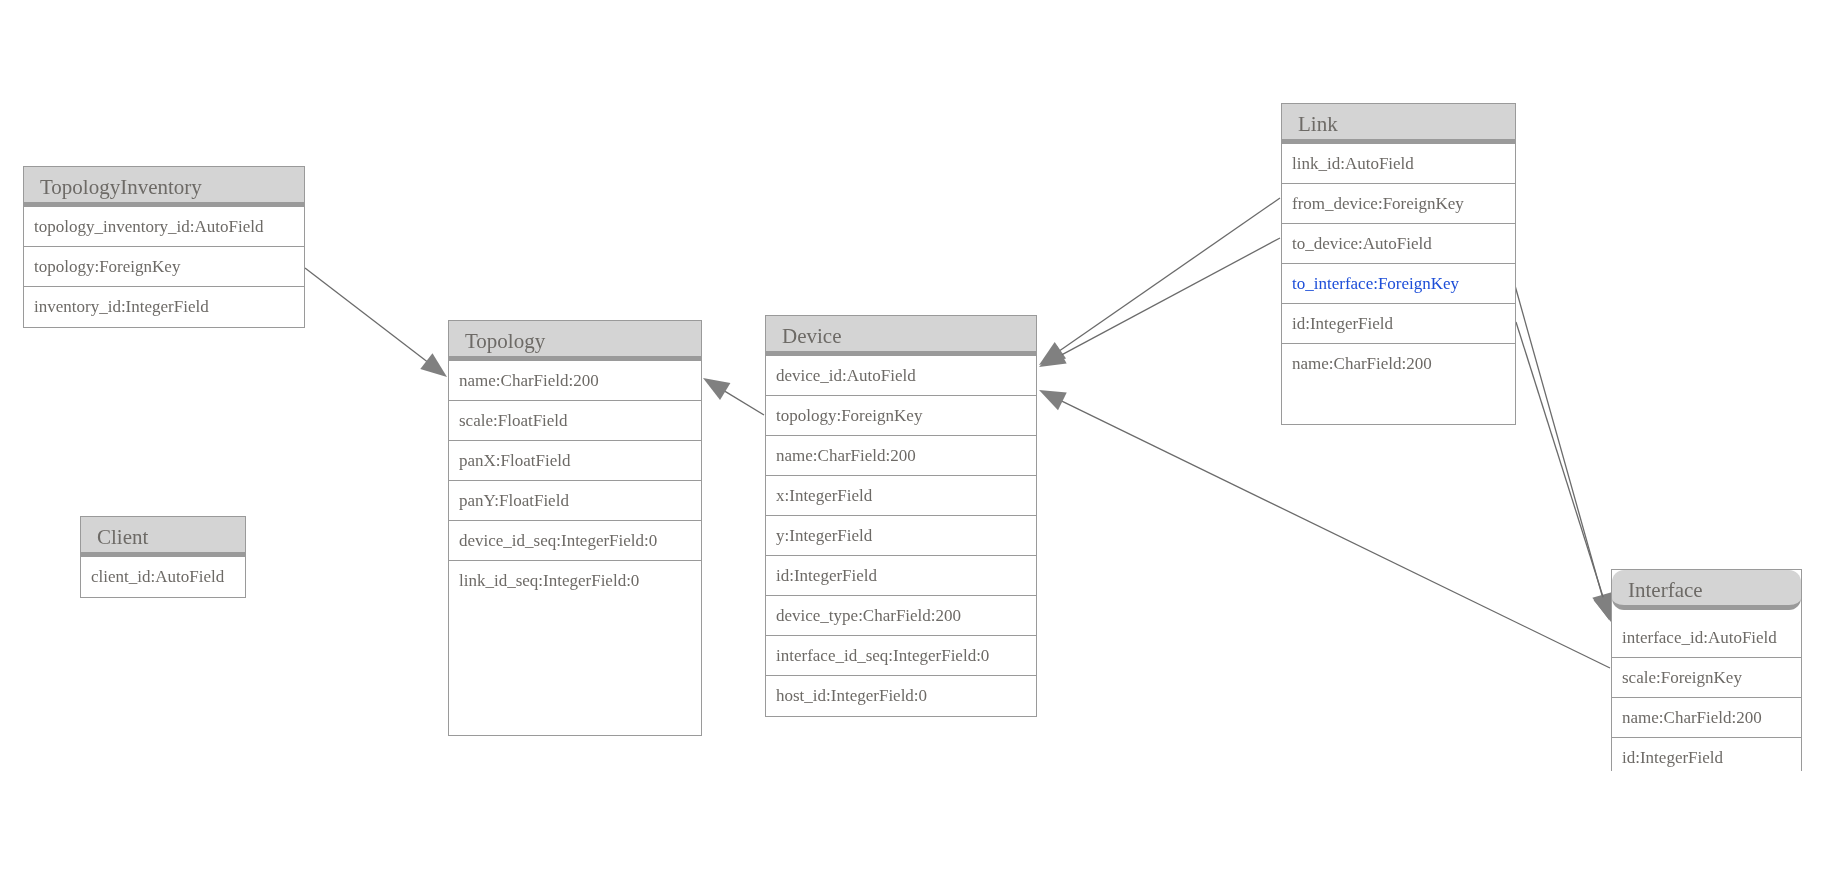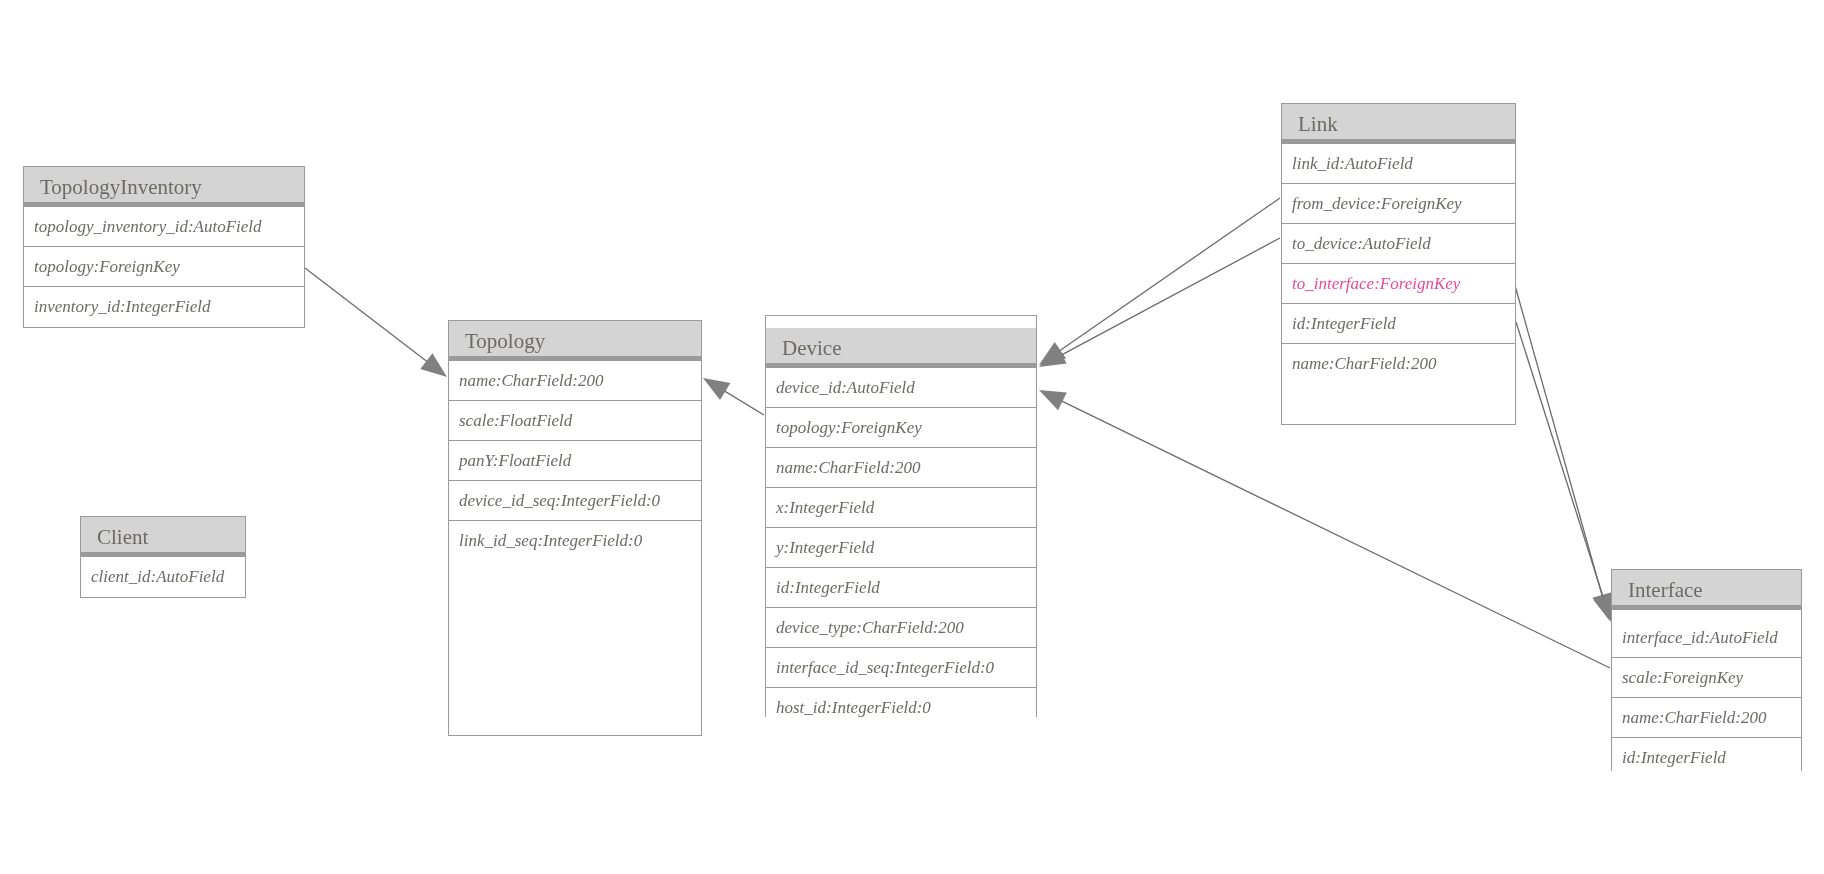--- a/index.html
+++ b/index.html
@@ -47,21 +47,20 @@
     box-sizing: border-box;
     border-bottom: 1px solid #9a9a9a;
     color: #6d6a66;
     font-size: 17px;
     line-height: 40px;
     height: 40px;
     padding: 0 12px 0 10px;
     white-space: nowrap;
     overflow: hidden;
     background: #ffffff;
-    font-style: italic;
   }
   .entity-field.last {
     border-bottom: none;
   }
 </style>
 </head>
 <body>
 
 <div id="canvas">
 
@@ -100,51 +99,52 @@
       <div class="entity" style="left: 23px; top: 166px; width: 282px; height: 162px; border-color: rgb(154, 154, 154);">
         <div class="entity-header" style="background: rgb(212, 212, 212); border-bottom-color: rgb(154, 154, 154); color: rgb(109, 106, 102);">TopologyInventory</div>
         <div class="entity-field" style="border-bottom-color: rgb(154, 154, 154); color: rgb(109, 106, 102);">topology_inventory_id:AutoField</div>
         <div class="entity-field" style="border-bottom-color: rgb(154, 154, 154); color: rgb(109, 106, 102);">topology:ForeignKey</div>
         <div class="entity-field last" style="border-bottom-color: rgb(154, 154, 154); color: rgb(109, 106, 102);">inventory_id:IntegerField</div>
       </div>
       <div class="entity" style="left: 448px; top: 320px; width: 254px; height: 416px; border-color: rgb(154, 154, 154);">
         <div class="entity-header" style="background: rgb(212, 212, 212); border-bottom-color: rgb(154, 154, 154); color: rgb(109, 106, 102);">Topology</div>
         <div class="entity-field" style="border-bottom-color: rgb(154, 154, 154); color: rgb(109, 106, 102);">name:CharField:200</div>
         <div class="entity-field" style="border-bottom-color: rgb(154, 154, 154); color: rgb(109, 106, 102);">scale:FloatField</div>
+        <div class="entity-field" style="border-bottom-color: rgb(154, 154, 154); color: rgb(109, 106, 102);">panX:FloatField</div>
         <div class="entity-field" style="border-bottom-color: rgb(154, 154, 154); color: rgb(109, 106, 102);">panY:FloatField</div>
         <div class="entity-field" style="border-bottom-color: rgb(154, 154, 154); color: rgb(109, 106, 102);">device_id_seq:IntegerField:0</div>
         <div class="entity-field last" style="border-bottom-color: rgb(154, 154, 154); color: rgb(109, 106, 102);">link_id_seq:IntegerField:0</div>
       </div>
       <div class="entity" style="left: 80px; top: 516px; width: 166px; height: 82px; border-color: rgb(154, 154, 154);">
         <div class="entity-header" style="background: rgb(212, 212, 212); border-bottom-color: rgb(154, 154, 154); color: rgb(109, 106, 102);">Client</div>
         <div class="entity-field last" style="border-bottom-color: rgb(154, 154, 154); color: rgb(109, 106, 102);">client_id:AutoField</div>
       </div>
       <div class="entity" style="left: 765px; top: 315px; width: 272px; height: 402px; border-color: rgb(154, 154, 154);">
-        <div class="entity-header" style="background: rgb(212, 212, 212); border-bottom-color: rgb(154, 154, 154); color: rgb(109, 106, 102); margin-top: 12px;">Device</div>
+        <div class="entity-header" style="background: rgb(212, 212, 212); border-bottom-color: rgb(154, 154, 154); color: rgb(109, 106, 102);">Device</div>
         <div class="entity-field" style="border-bottom-color: rgb(154, 154, 154); color: rgb(109, 106, 102);">device_id:AutoField</div>
         <div class="entity-field" style="border-bottom-color: rgb(154, 154, 154); color: rgb(109, 106, 102);">topology:ForeignKey</div>
         <div class="entity-field" style="border-bottom-color: rgb(154, 154, 154); color: rgb(109, 106, 102);">name:CharField:200</div>
         <div class="entity-field" style="border-bottom-color: rgb(154, 154, 154); color: rgb(109, 106, 102);">x:IntegerField</div>
         <div class="entity-field" style="border-bottom-color: rgb(154, 154, 154); color: rgb(109, 106, 102);">y:IntegerField</div>
         <div class="entity-field" style="border-bottom-color: rgb(154, 154, 154); color: rgb(109, 106, 102);">id:IntegerField</div>
         <div class="entity-field" style="border-bottom-color: rgb(154, 154, 154); color: rgb(109, 106, 102);">device_type:CharField:200</div>
         <div class="entity-field" style="border-bottom-color: rgb(154, 154, 154); color: rgb(109, 106, 102);">interface_id_seq:IntegerField:0</div>
         <div class="entity-field last" style="border-bottom-color: rgb(154, 154, 154); color: rgb(109, 106, 102);">host_id:IntegerField:0</div>
       </div>
       <div class="entity" style="left: 1281px; top: 103px; width: 235px; height: 322px; border-color: rgb(154, 154, 154);">
         <div class="entity-header" style="background: rgb(212, 212, 212); border-bottom-color: rgb(154, 154, 154); color: rgb(109, 106, 102);">Link</div>
         <div class="entity-field" style="border-bottom-color: rgb(154, 154, 154); color: rgb(109, 106, 102);">link_id:AutoField</div>
         <div class="entity-field" style="border-bottom-color: rgb(154, 154, 154); color: rgb(109, 106, 102);">from_device:ForeignKey</div>
         <div class="entity-field" style="border-bottom-color: rgb(154, 154, 154); color: rgb(109, 106, 102);">to_device:AutoField</div>
-        <div class="entity-field" style="border-bottom-color: rgb(154, 154, 154); color: #ec4899;">to_interface:ForeignKey</div>
+        <div class="entity-field" style="border-bottom-color: rgb(154, 154, 154); color: #1d4ed8;">to_interface:ForeignKey</div>
         <div class="entity-field" style="border-bottom-color: rgb(154, 154, 154); color: rgb(109, 106, 102);">id:IntegerField</div>
         <div class="entity-field last" style="border-bottom-color: rgb(154, 154, 154); color: rgb(109, 106, 102);">name:CharField:200</div>
       </div>
       <div class="entity" style="left: 1611px; top: 569px; width: 191px; height: 202px; border-color: rgb(154, 154, 154);">
-        <div class="entity-header" style="background: rgb(212, 212, 212); border-bottom-color: rgb(154, 154, 154); color: rgb(109, 106, 102);">Interface</div>
+        <div class="entity-header" style="background: rgb(212, 212, 212); border-bottom-color: rgb(154, 154, 154); color: rgb(109, 106, 102); border-radius: 12px;">Interface</div>
         <div class="entity-field" style="border-bottom-color: rgb(154, 154, 154); color: rgb(109, 106, 102); margin-top: 8px;">interface_id:AutoField</div>
         <div class="entity-field" style="border-bottom-color: rgb(154, 154, 154); color: rgb(109, 106, 102);">scale:ForeignKey</div>
         <div class="entity-field" style="border-bottom-color: rgb(154, 154, 154); color: rgb(109, 106, 102);">name:CharField:200</div>
         <div class="entity-field last" style="border-bottom-color: rgb(154, 154, 154); color: rgb(109, 106, 102);">id:IntegerField</div>
       </div>
     </div>
 
 </div>
 
 </body></html>

